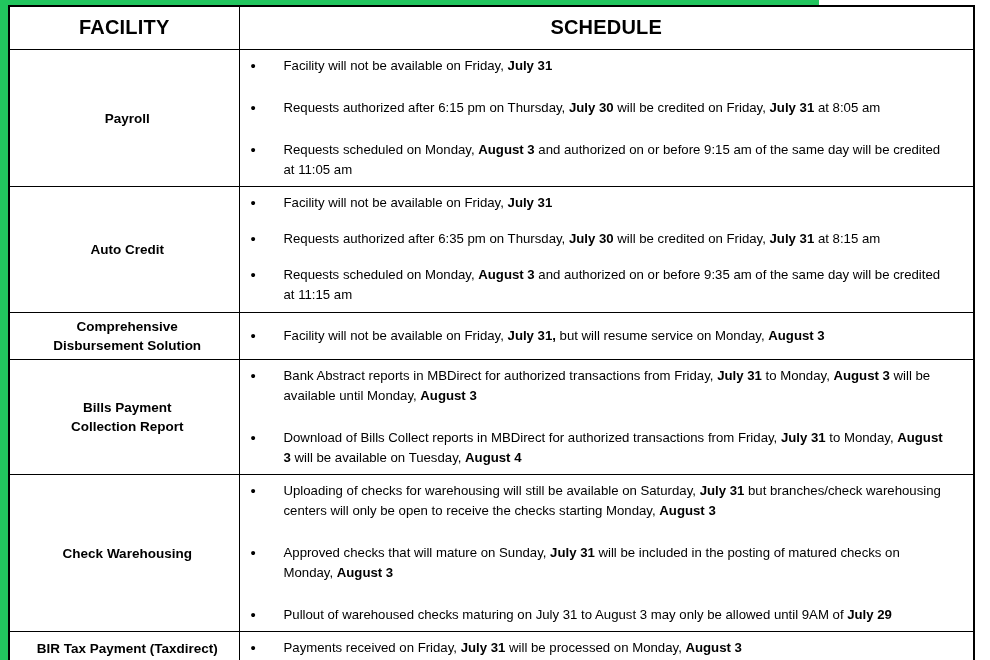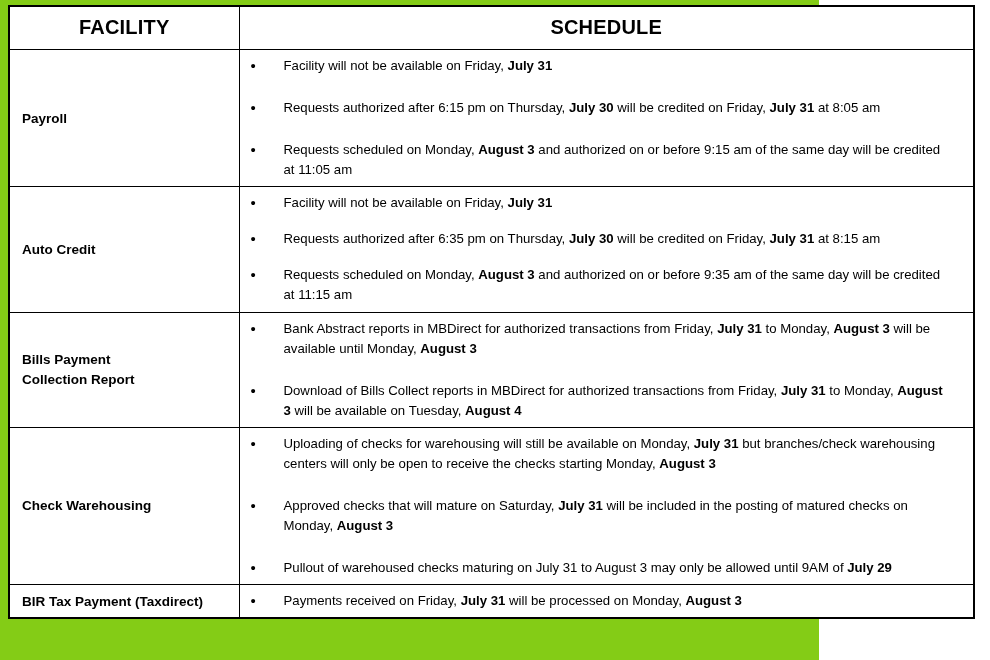--- a/index.html
+++ b/index.html
@@ -12,21 +12,21 @@
     height: 660px;
     font-family: "Liberation Sans", sans-serif;
     color: #000000;
     overflow: hidden;
   }
 
   .sheet {
     position: relative;
     width: 819px;
     height: 660px;
-    background: #84cc16;
+    background: #22c55e;
   }
 
   table.schedule-table {
     position: absolute;
     left: 8px;
     top: 5px;
     width: 967px;
     border-collapse: collapse;
     table-layout: fixed;
     background: #ffffff;
@@ -59,20 +59,21 @@
     border-bottom: 2.2px solid #000000;
   }
 
   td.facility-cell {
     vertical-align: middle;
     padding: 4px 6px 4px 12px;
     font-weight: bold;
     font-size: 13.5px;
     line-height: 1.42;
     font-family: "Liberation Sans", sans-serif;
+    text-align: center;
   }
 
   td.schedule-cell {
     vertical-align: middle;
     padding: 6px 24px 6px 4px;
     font-size: 13.2px;
     line-height: 1.52;
     font-family: "Liberation Sans", sans-serif;
   }
 
@@ -140,34 +141,42 @@
           <td class="facility-cell">Auto Credit</td>
           <td class="schedule-cell">
             <ul class="bullets tight">
               <li><span>Facility will not be available on Friday, </span><span class="b">July 31</span></li>
               <li><span>Requests authorized after 6:35 pm on Thursday, </span><span class="b">July 30</span><span> will be credited on Friday, </span><span class="b">July 31</span><span> at 8:15 am</span></li>
               <li><span>Requests scheduled on Monday, </span><span class="b">August 3</span><span> and authorized on or before 9:35 am of the same day will be credited at 11:15 am</span></li>
             </ul>
           </td>
         </tr>
         <tr>
+          <td class="facility-cell">Comprehensive<br>Disbursement Solution</td>
+          <td class="schedule-cell">
+            <ul class="bullets">
+              <li><span>Facility will not be available on Friday, </span><span class="b">July 31,</span><span> but will resume service on Monday, </span><span class="b">August 3</span></li>
+            </ul>
+          </td>
+        </tr>
+        <tr>
           <td class="facility-cell">Bills Payment<br>Collection Report</td>
           <td class="schedule-cell">
             <ul class="bullets">
               <li><span>Bank Abstract reports in MBDirect for authorized transactions from Friday, </span><span class="b">July 31</span><span> to Monday, </span><span class="b">August 3</span><span> will be available until Monday, </span><span class="b">August 3</span></li>
               <li><span>Download of Bills Collect reports in MBDirect for authorized transactions from Friday, </span><span class="b">July 31</span><span> to Monday, </span><span class="b">August 3</span><span> will be available on Tuesday, </span><span class="b">August 4</span></li>
             </ul>
           </td>
         </tr>
         <tr>
           <td class="facility-cell">Check Warehousing</td>
           <td class="schedule-cell">
             <ul class="bullets">
-              <li><span>Uploading of checks for warehousing will still be available on Monday, </span><span class="b">July 31</span><span> but branches/check warehousing centers will only be open to receive the checks starting Monday, </span><span class="b">August 3</span></li>
-              <li><span>Approved checks that will mature on Saturday, </span><span class="b">July 31</span><span> will be included in the posting of matured checks on Monday, </span><span class="b">August 3</span></li>
+              <li><span>Uploading of checks for warehousing will still be available on Saturday, </span><span class="b">July 31</span><span> but branches/check warehousing centers will only be open to receive the checks starting Monday, </span><span class="b">August 3</span></li>
+              <li><span>Approved checks that will mature on Sunday, </span><span class="b">July 31</span><span> will be included in the posting of matured checks on Monday, </span><span class="b">August 3</span></li>
               <li><span>Pullout of warehoused checks maturing on July 31 to August 3 may only be allowed until 9AM of </span><span class="b">July 29</span></li>
             </ul>
           </td>
         </tr>
         <tr class="row-last">
           <td class="facility-cell">BIR Tax Payment (Taxdirect)</td>
           <td class="schedule-cell">
             <ul class="bullets">
               <li><span>Payments received on Friday, </span><span class="b">July 31</span><span> will be processed on Monday, </span><span class="b">August 3</span></li>
             </ul>

